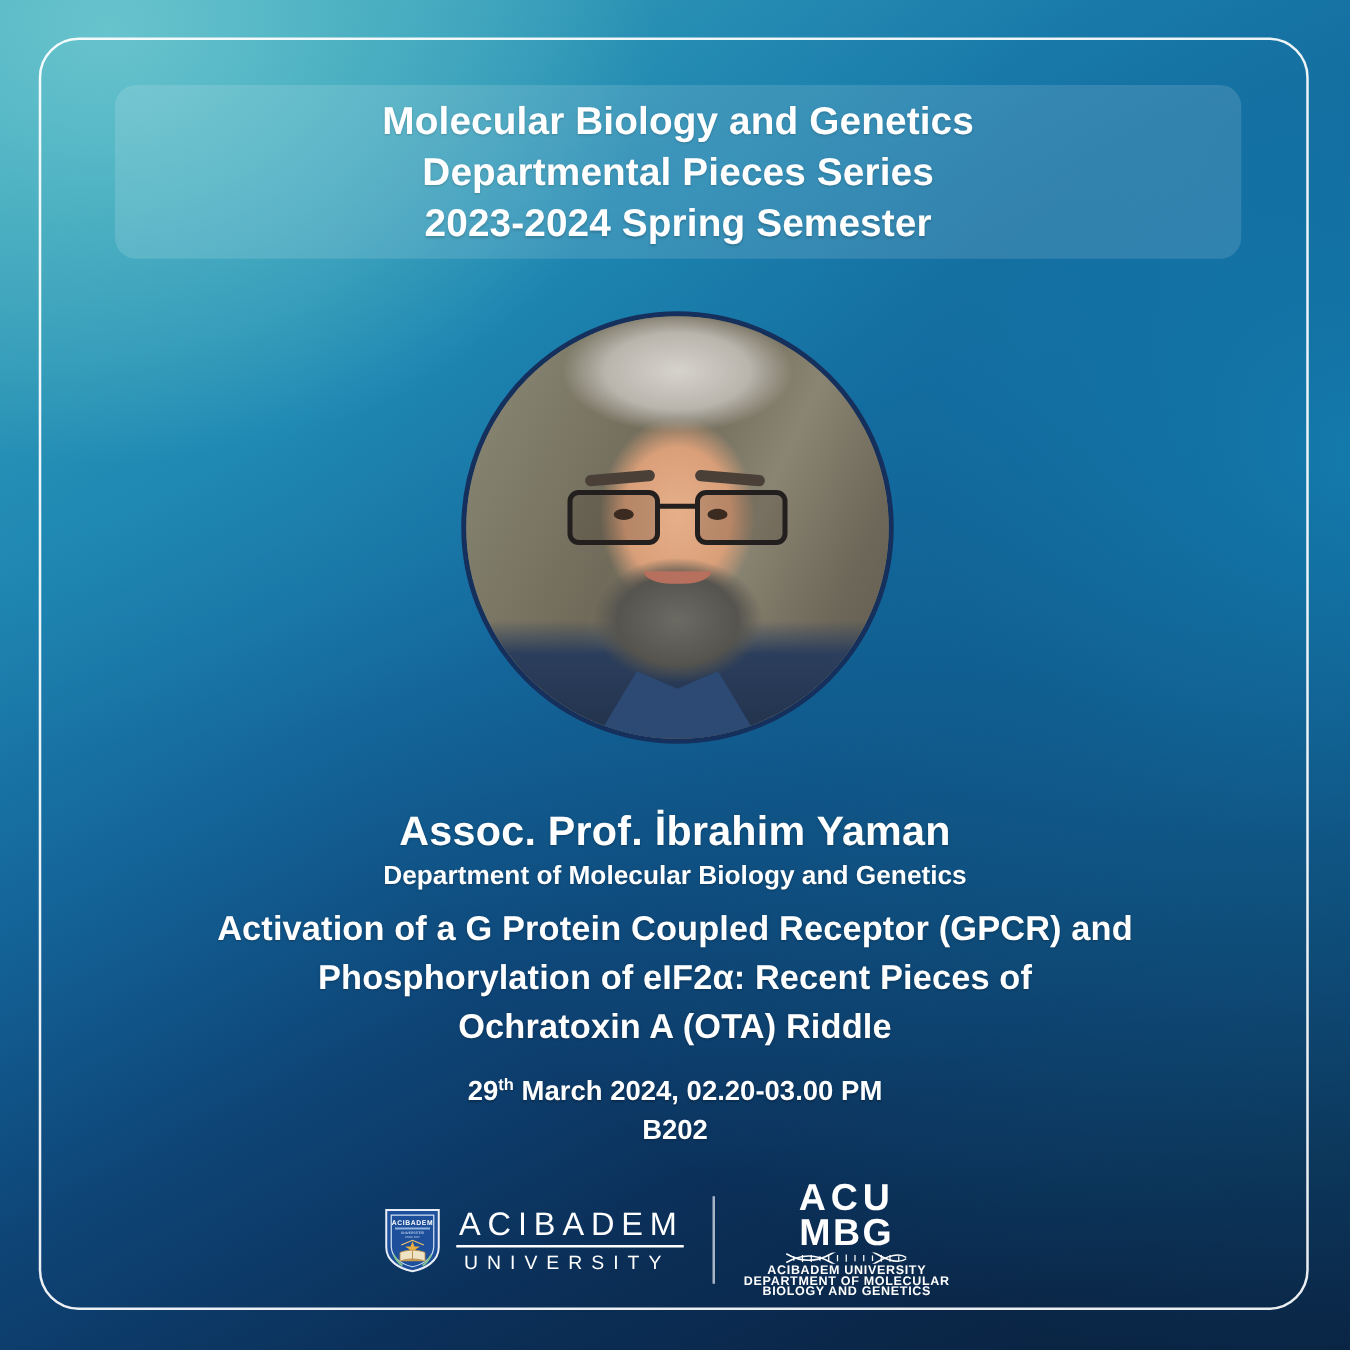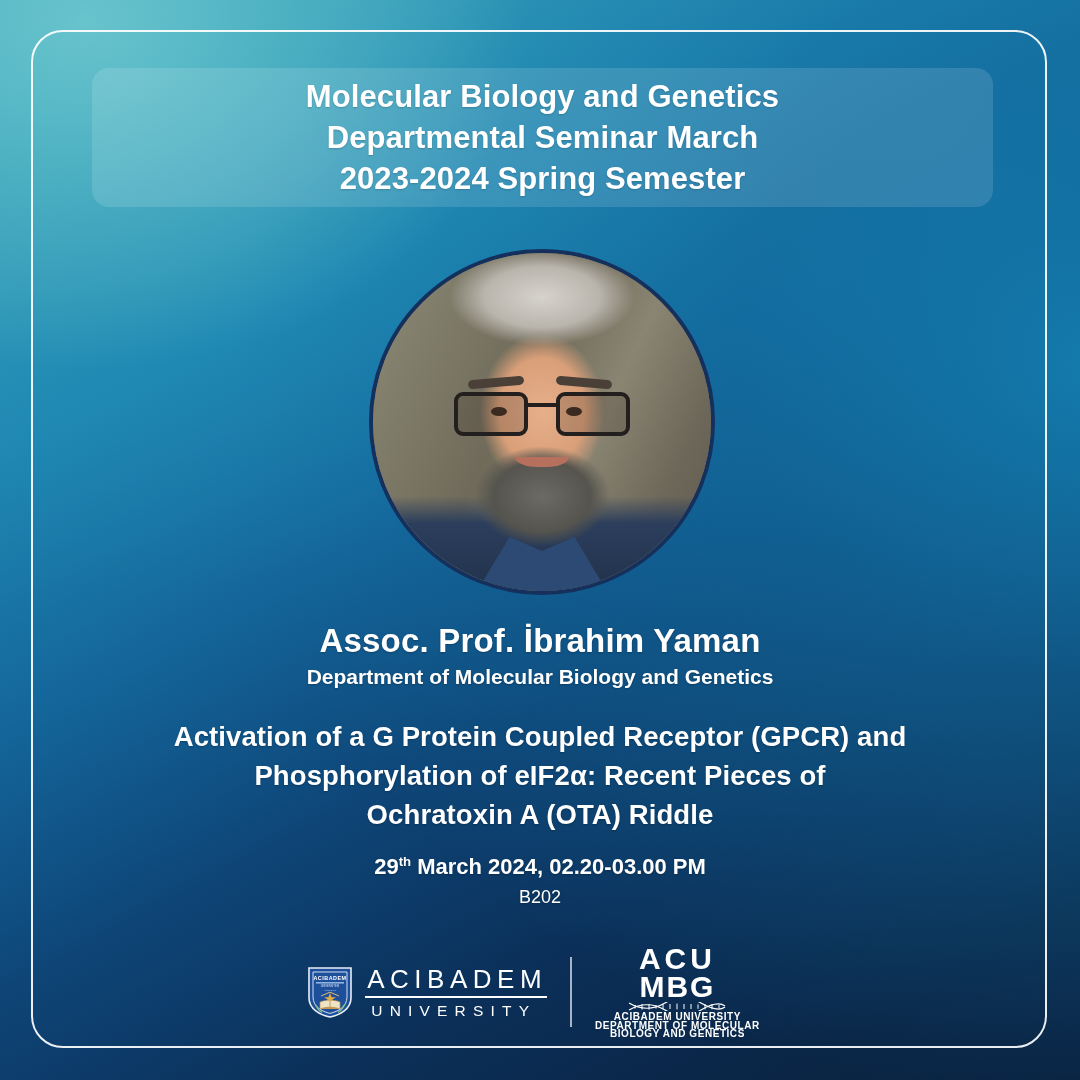--- a/index.html
+++ b/index.html
@@ -147,39 +147,39 @@
     height: 16%;
     background: #2d4a74;
     clip-path: polygon(18% 100%, 34% 0%, 50% 26%, 66% 0%, 82% 100%);
   }
 
   
   #content {
     position: absolute;
     left: 60px;
     right: 60px;
-    top: 620px;
+    top: 644px;
     text-align: center;
     color: #ffffff;
   }
   #speaker-name {
     font-size: 33px;
     font-weight: bold;
     line-height: 42px;
     letter-spacing: 0.2px;
     text-shadow: 0 1px 2px rgba(0,0,0,0.25);
   }
   .affiliation-line {
     font-size: 21px;
     font-weight: bold;
     line-height: 29px;
     text-shadow: 0 1px 2px rgba(0,0,0,0.25);
   }
   #talk-title {
-    margin-top: 26px;
+    margin-top: 8px;
   }
   .title-line {
     font-size: 27.5px;
     font-weight: bold;
     line-height: 39px;
     letter-spacing: 0.1px;
     text-shadow: 0 1px 2px rgba(0,0,0,0.25);
   }
   #event-meta {
     margin-top: 12px;
@@ -188,22 +188,22 @@
     font-size: 22px;
     font-weight: bold;
     line-height: 31px;
     text-shadow: 0 1px 2px rgba(0,0,0,0.25);
   }
   #event-datetime sup {
     font-size: 0.6em;
     vertical-align: super;
   }
   #event-room {
-    font-size: 18px;
-    font-weight: normal;
+    font-size: 22px;
+    font-weight: bold;
     line-height: 31px;
     text-shadow: 0 1px 2px rgba(0,0,0,0.25);
   }
 
   
   #logo-bar {
     position: absolute;
     left: 0;
     right: 13px;
     top: 952px;
@@ -286,21 +286,21 @@
 </style>
 </head>
 <body>
 
 <div id="poster">
 
   <div id="frame"></div>
 
   <div id="header-banner">
     <div class="banner-line">Molecular Biology and Genetics</div>
-    <div class="banner-line">Departmental Seminar March</div>
+    <div class="banner-line">Departmental Pieces Series</div>
     <div class="banner-line">2023-2024 Spring Semester</div>
   </div>
 
   <div id="portrait-wrap">
     <div id="portrait-photo">
       <div class="face-el brow" id="brow-left"></div>
       <div class="face-el brow" id="brow-right"></div>
       <div class="face-el eye" id="eye-left"></div>
       <div class="face-el eye" id="eye-right"></div>
       <div class="face-el" id="glasses">

